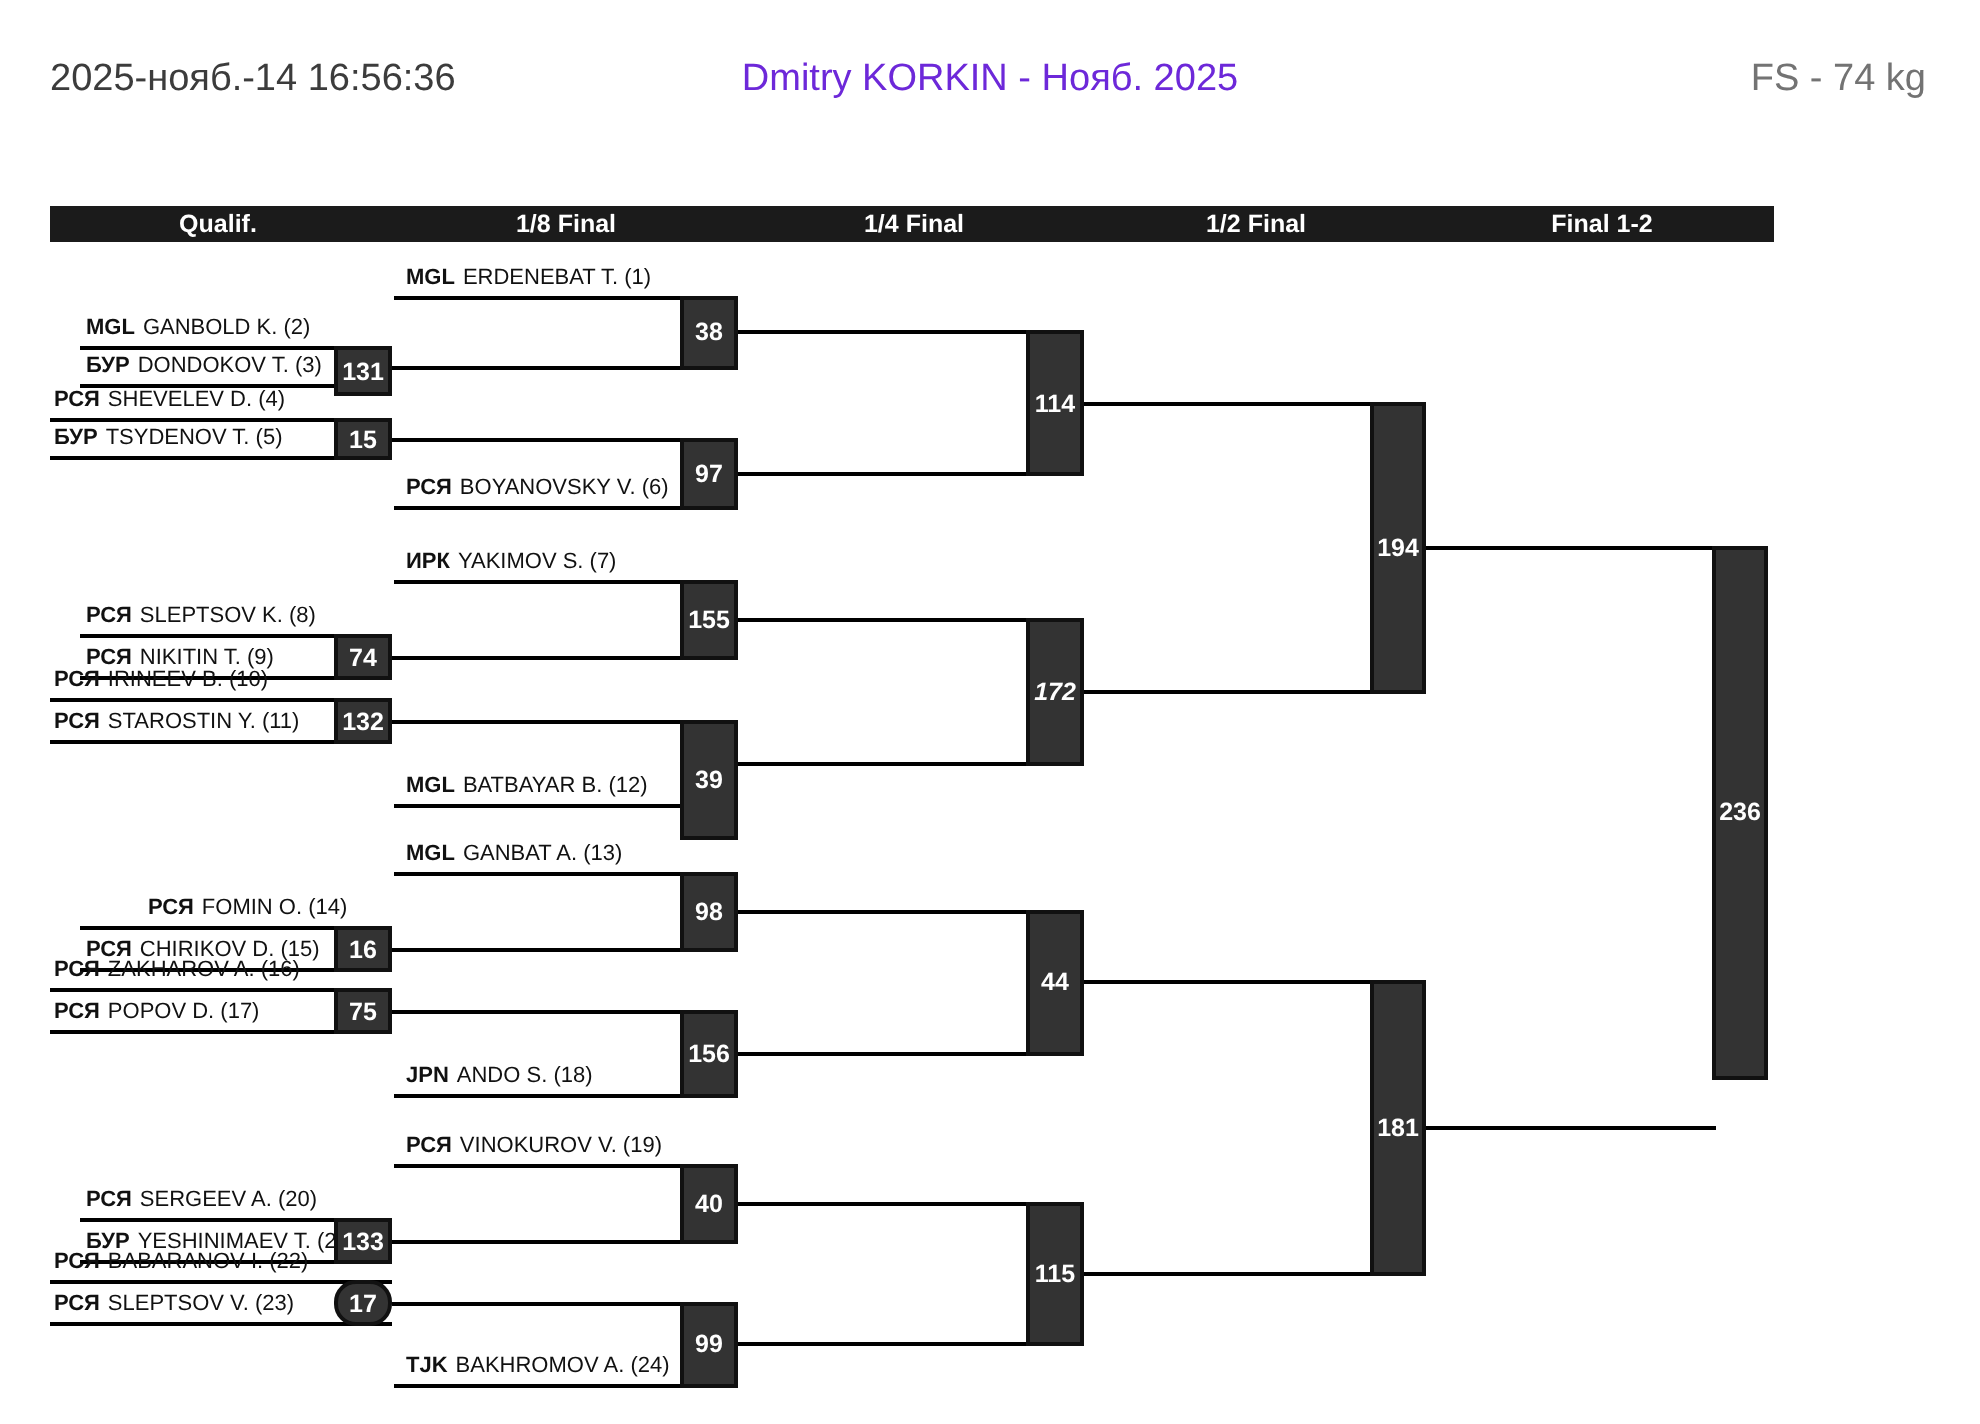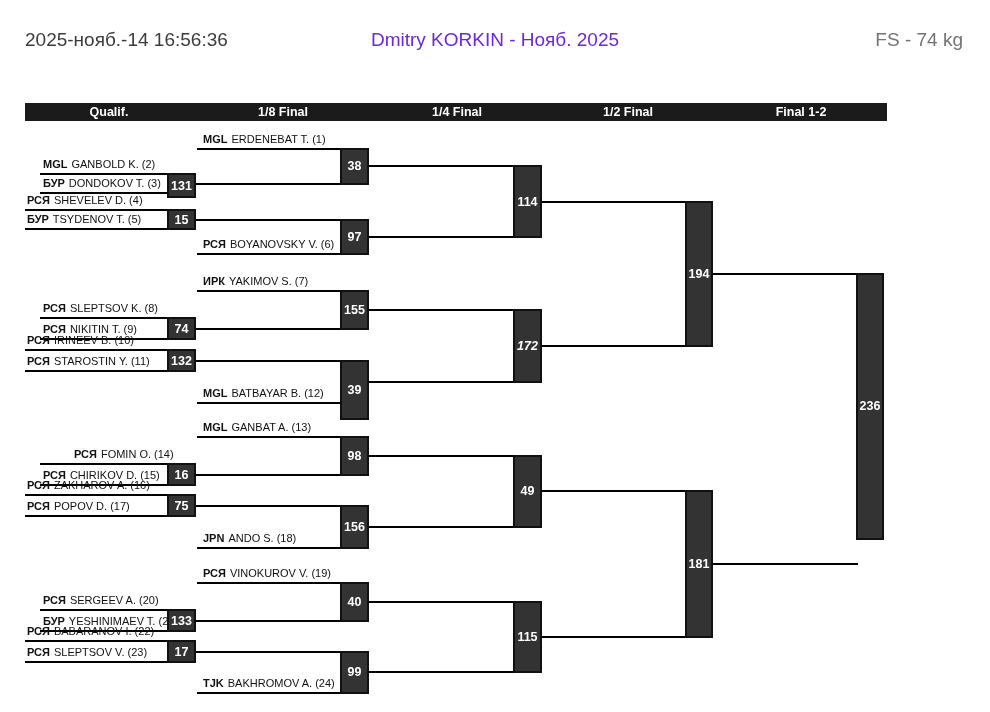--- a/index.html
+++ b/index.html
@@ -104,35 +104,35 @@
       <div class="hline" style="left: 40px; top: 609px; width: 156px;"></div>
       <div class="hline" style="left: 40px; top: 630px; width: 156px;"></div>
       <div class="plabel" style="left: 43px; top: 593px;"><span class="flag">РСЯ</span><span>SERGEEV A. (20)</span></div>
       <div class="plabel" style="left: 43px; top: 614px;"><span class="flag">БУР</span><span>YESHINIMAEV T. (21)</span></div>
       <div class="mbox" style="left: 167px; top: 609px; width: 29px; height: 23px;">133</div>
       <div class="hline" style="left: 196px; top: 619.5px; width: 173px;"></div>
       <div class="hline" style="left: 25px; top: 640px; width: 171px;"></div>
       <div class="hline" style="left: 25px; top: 661px; width: 171px;"></div>
       <div class="plabel" style="left: 27px; top: 624px;"><span class="flag">РСЯ</span><span>BABARANOV I. (22)</span></div>
       <div class="plabel" style="left: 27px; top: 645px;"><span class="flag">РСЯ</span><span>SLEPTSOV V. (23)</span></div>
-      <div class="mbox" style="left: 167px; top: 640px; width: 29px; height: 23px;">17</div>
+      <div class="mbox" style="left: 167px; top: 640px; width: 29px; height: 23px; border-radius: 11px;">17</div>
       <div class="hline" style="left: 196px; top: 650.5px; width: 173px;"></div>
       <div class="hline" style="left: 197px; top: 582px; width: 172px;"></div>
       <div class="plabel" style="left: 203px; top: 566px; text-align: center;"><span class="flag">РСЯ</span><span>VINOKUROV V. (19)</span></div>
       <div class="hline" style="left: 197px; top: 692px; width: 172px;"></div>
       <div class="plabel" style="left: 203px; top: 676px;"><span class="flag">TJK</span><span>BAKHROMOV A. (24)</span></div>
       <div class="mbox" style="left: 340px; top: 582px; width: 29px; height: 39.5px;">40</div>
       <div class="hline" style="left: 369px; top: 600.75px; width: 146px;"></div>
       <div class="mbox" style="left: 340px; top: 650.5px; width: 29px; height: 43.5px;">99</div>
       <div class="hline" style="left: 369px; top: 671.25px; width: 146px;"></div>
       <div class="mbox" style="left: 513px; top: 165.25px; width: 29px; height: 72.5px;">114</div>
       <div class="hline" style="left: 542px; top: 200.5px; width: 145px;"></div>
       <div class="mbox" style="left: 513px; top: 308.75px; width: 29px; height: 74px; font-style: italic;">172</div>
       <div class="hline" style="left: 542px; top: 344.75px; width: 145px;"></div>
-      <div class="mbox" style="left: 513px; top: 454.75px; width: 29px; height: 73px;">49</div>
+      <div class="mbox" style="left: 513px; top: 454.75px; width: 29px; height: 73px;">44</div>
       <div class="hline" style="left: 542px; top: 490.25px; width: 145px;"></div>
       <div class="mbox" style="left: 513px; top: 600.75px; width: 29px; height: 72.5px;">115</div>
       <div class="hline" style="left: 542px; top: 636px; width: 145px;"></div>
       <div class="mbox" style="left: 685px; top: 200.5px; width: 28px; height: 146.25px;">194</div>
       <div class="hline" style="left: 713px; top: 272.625px; width: 145px;"></div>
       <div class="mbox" style="left: 685px; top: 490.25px; width: 28px; height: 147.75px;">181</div>
       <div class="hline" style="left: 713px; top: 563.125px; width: 145px;"></div>
       <div class="mbox" style="left: 856px; top: 272.625px; width: 28px; height: 267px;">236</div>
     </div>
 </div>

